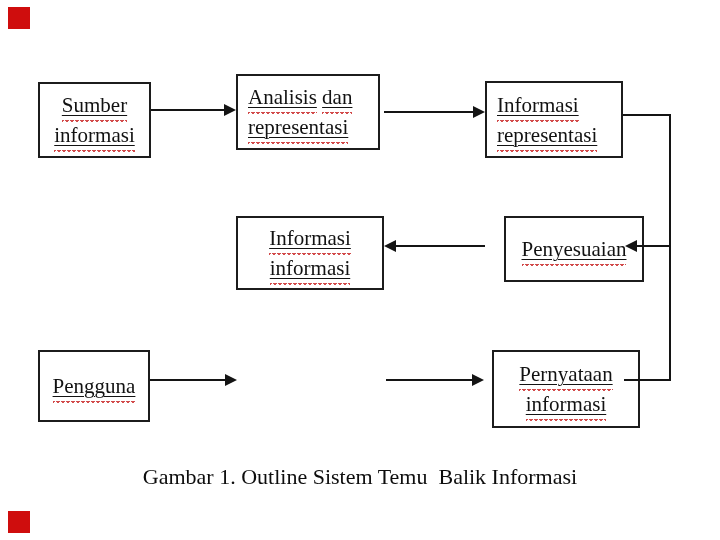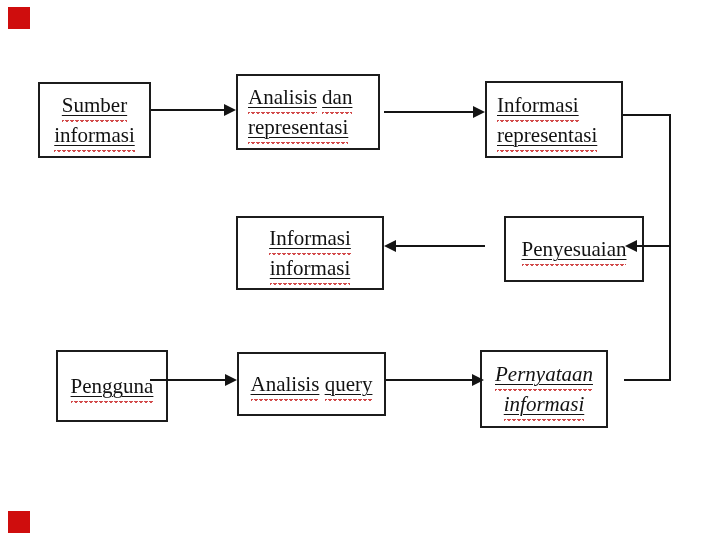--- a/index.html
+++ b/index.html
@@ -17,23 +17,23 @@
     position:absolute;box-sizing:border-box;border:2px solid #1c1c1c;background:#ffffff;
     display:flex;flex-direction:column;justify-content:center;align-items:center;
     font-size:21px;line-height:30px;text-align:center;
   }
   .fbox.align-left{align-items:flex-start;text-align:left;padding-left:10px;}
   .b1{left:38px;top:82px;width:113px;height:76px;}
   .b2{left:236px;top:74px;width:144px;height:76px;}
   .b3{left:485px;top:81px;width:138px;height:77px;padding-left:13px;}
   .b4{left:236px;top:216px;width:148px;height:74px;}
   .b5{left:485px;top:216px;width:140px;height:66px;margin-left:19px;}
-  .b6{left:38px;top:350px;width:112px;height:72px;margin-left:18px;}
+  .b6{left:38px;top:350px;width:112px;height:72px;}
   .b7{left:237px;top:352px;width:149px;height:64px;}
-  .b8{left:480px;top:350px;width:128px;height:78px;font-style:italic;}
+  .b8{left:492px;top:350px;width:148px;height:78px;}
 
   .line{white-space:nowrap;}
   .word{
     text-decoration:underline;
     text-decoration-thickness:1px;
     text-underline-offset:3px;
     padding-bottom:6px;
     background-image:
       linear-gradient(45deg, transparent 65%, #d24b4b 65%),
       linear-gradient(-45deg, transparent 65%, #d24b4b 65%);
@@ -88,23 +88,20 @@
   <div class="fbox b4">
       <div class="line"><span class="word">Informasi</span></div>
       <div class="line"><span class="word">informasi</span></div>
     </div>
   <div class="fbox b5">
       <div class="line"><span class="word">Penyesuaian</span></div>
     </div>
   <div class="fbox b6">
       <div class="line"><span class="word">Pengguna</span></div>
     </div>
-  <div class="fbox b7">
-      <div class="line"><span class="word">Analisis</span> <span class="word">query</span></div>
-    </div>
   <div class="fbox b8">
       <div class="line"><span class="word">Pernyataan</span></div>
       <div class="line"><span class="word">informasi</span></div>
     </div>
 
   <div class="hline c1"></div>
   <div class="ah ah-r c1h"></div>
 
   <div class="hline c2"></div>
   <div class="ah ah-r c2h"></div>
@@ -119,14 +116,15 @@
   <div class="ah ah-l c5h"></div>
 
   <div class="hline c6"></div>
   <div class="ah ah-r c6h"></div>
 
   <div class="hline c7"></div>
   <div class="ah ah-r c7h"></div>
 
   <div class="hline c8"></div>
 
+  <div class="caption">Gambar 1. Outline Sistem Temu  Balik Informasi</div>
 
 </div>
 
 </body></html>

